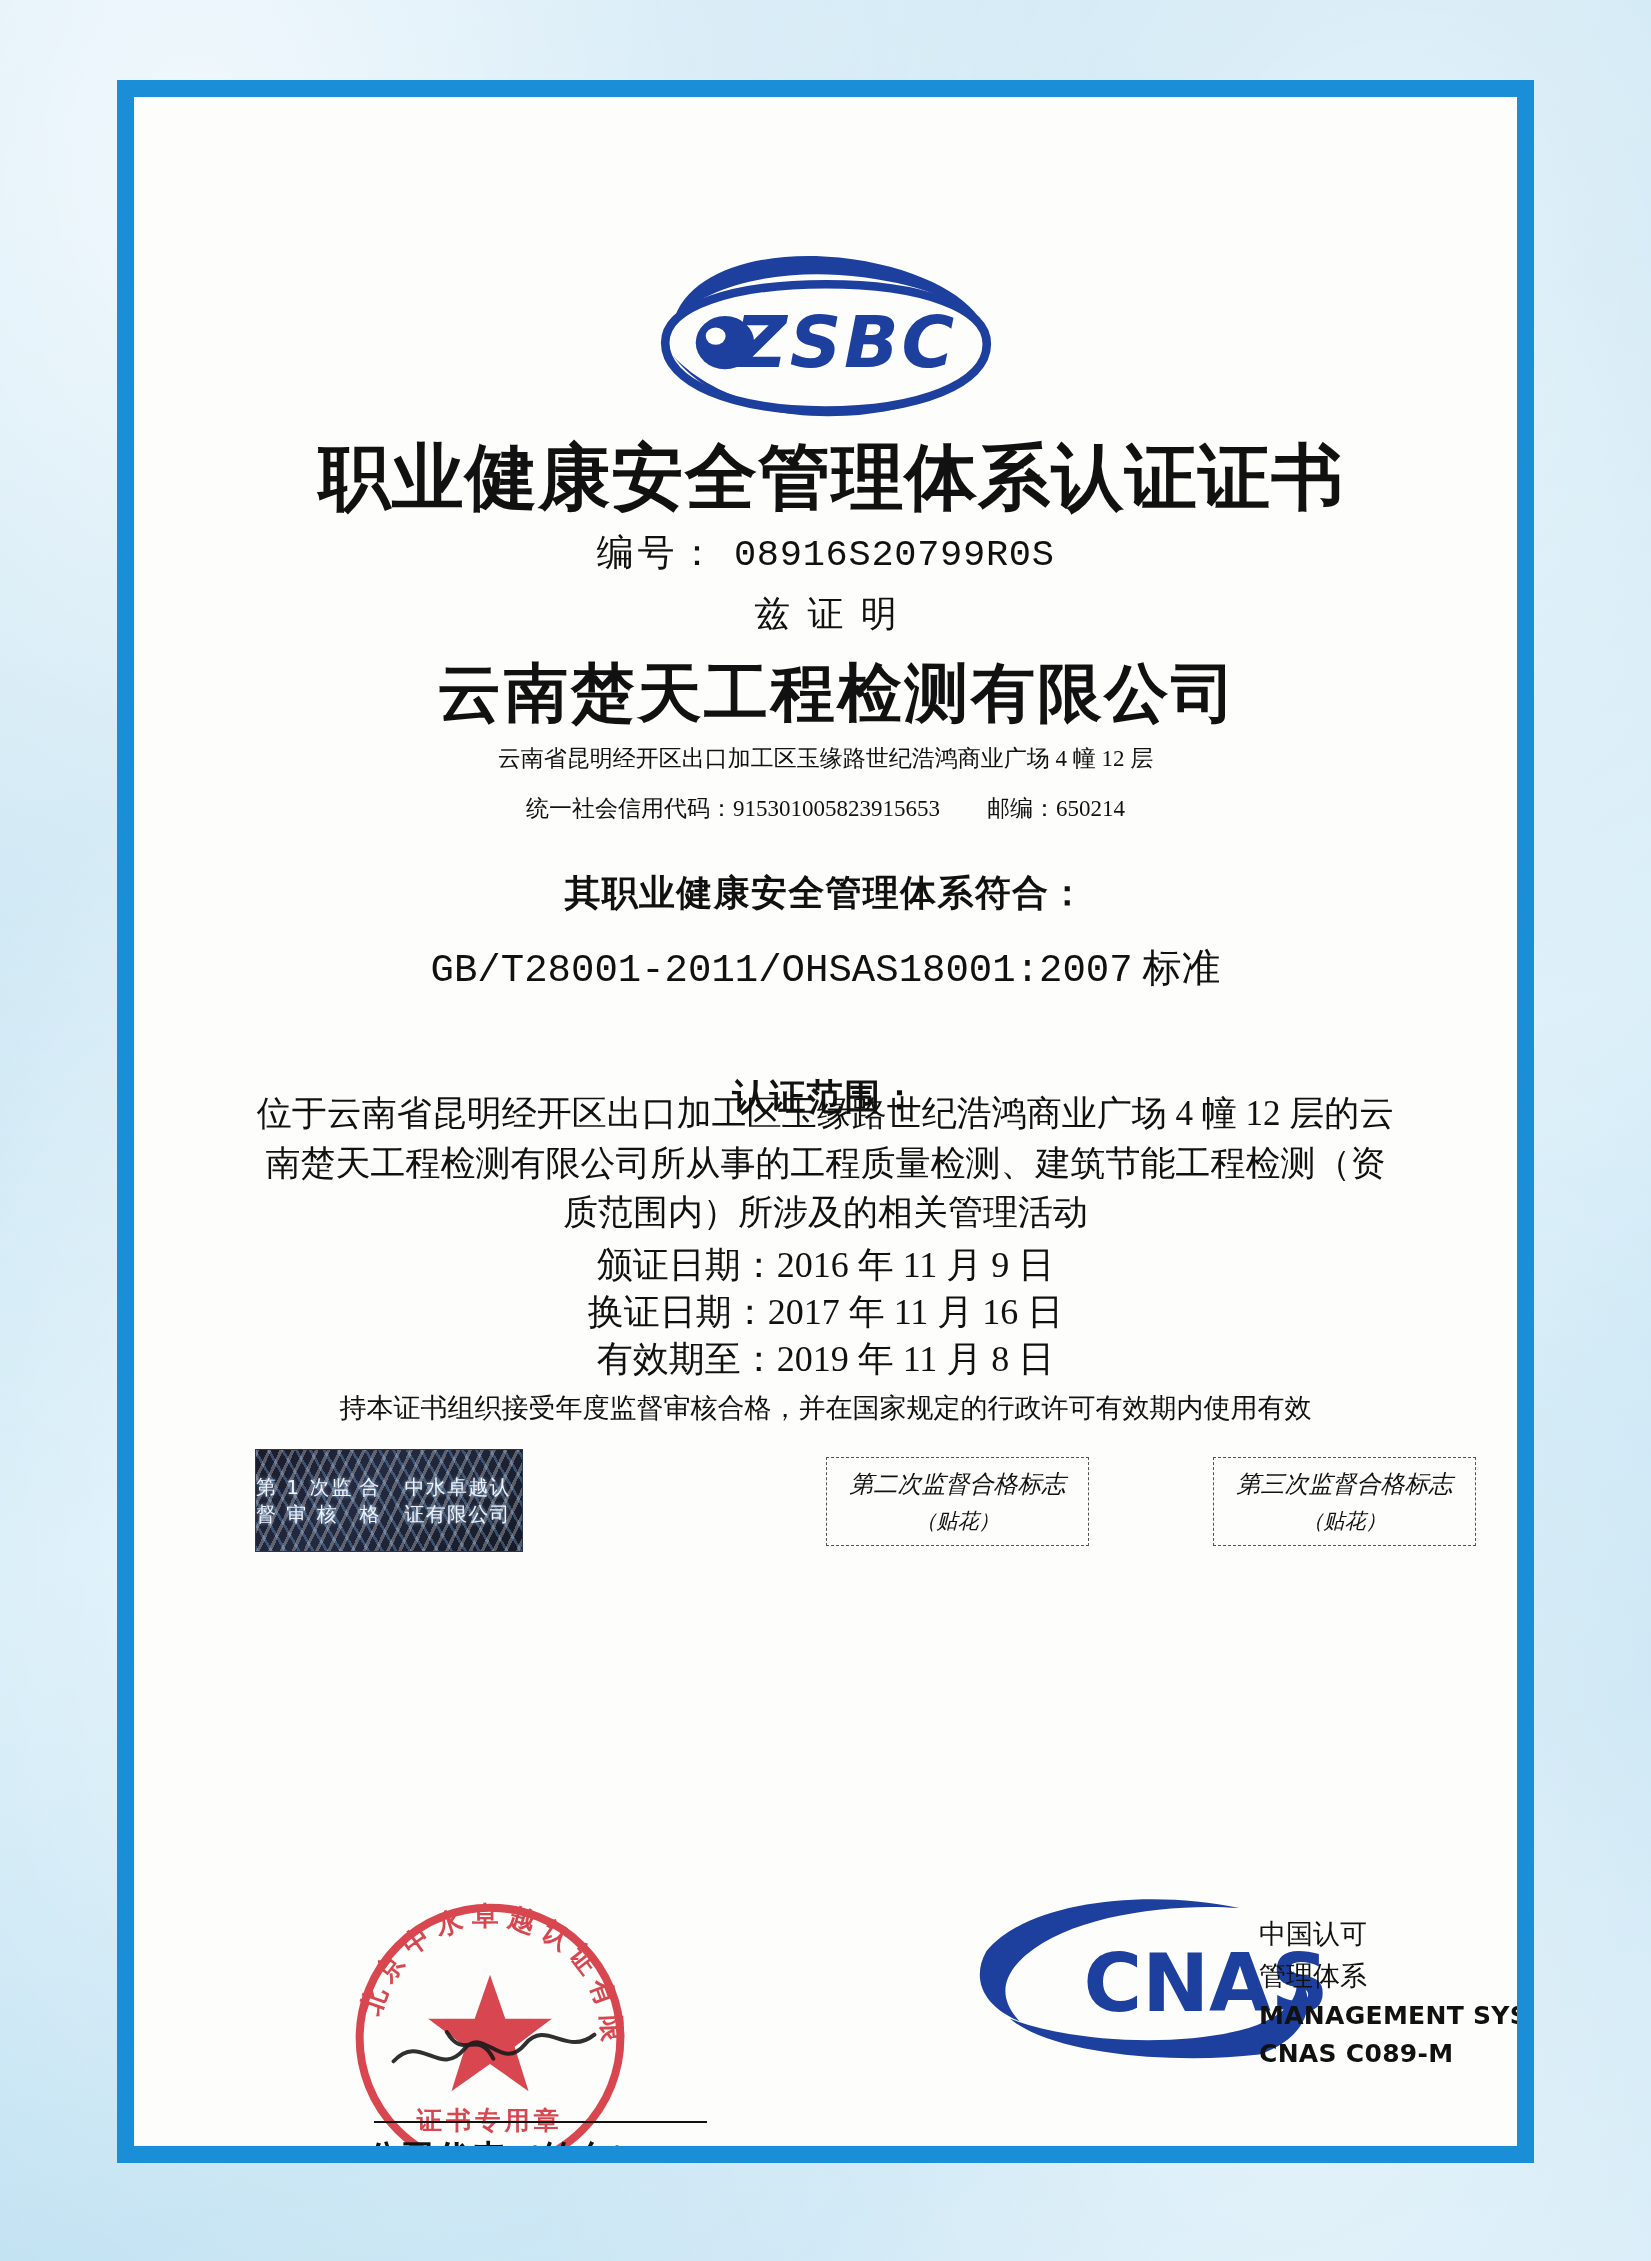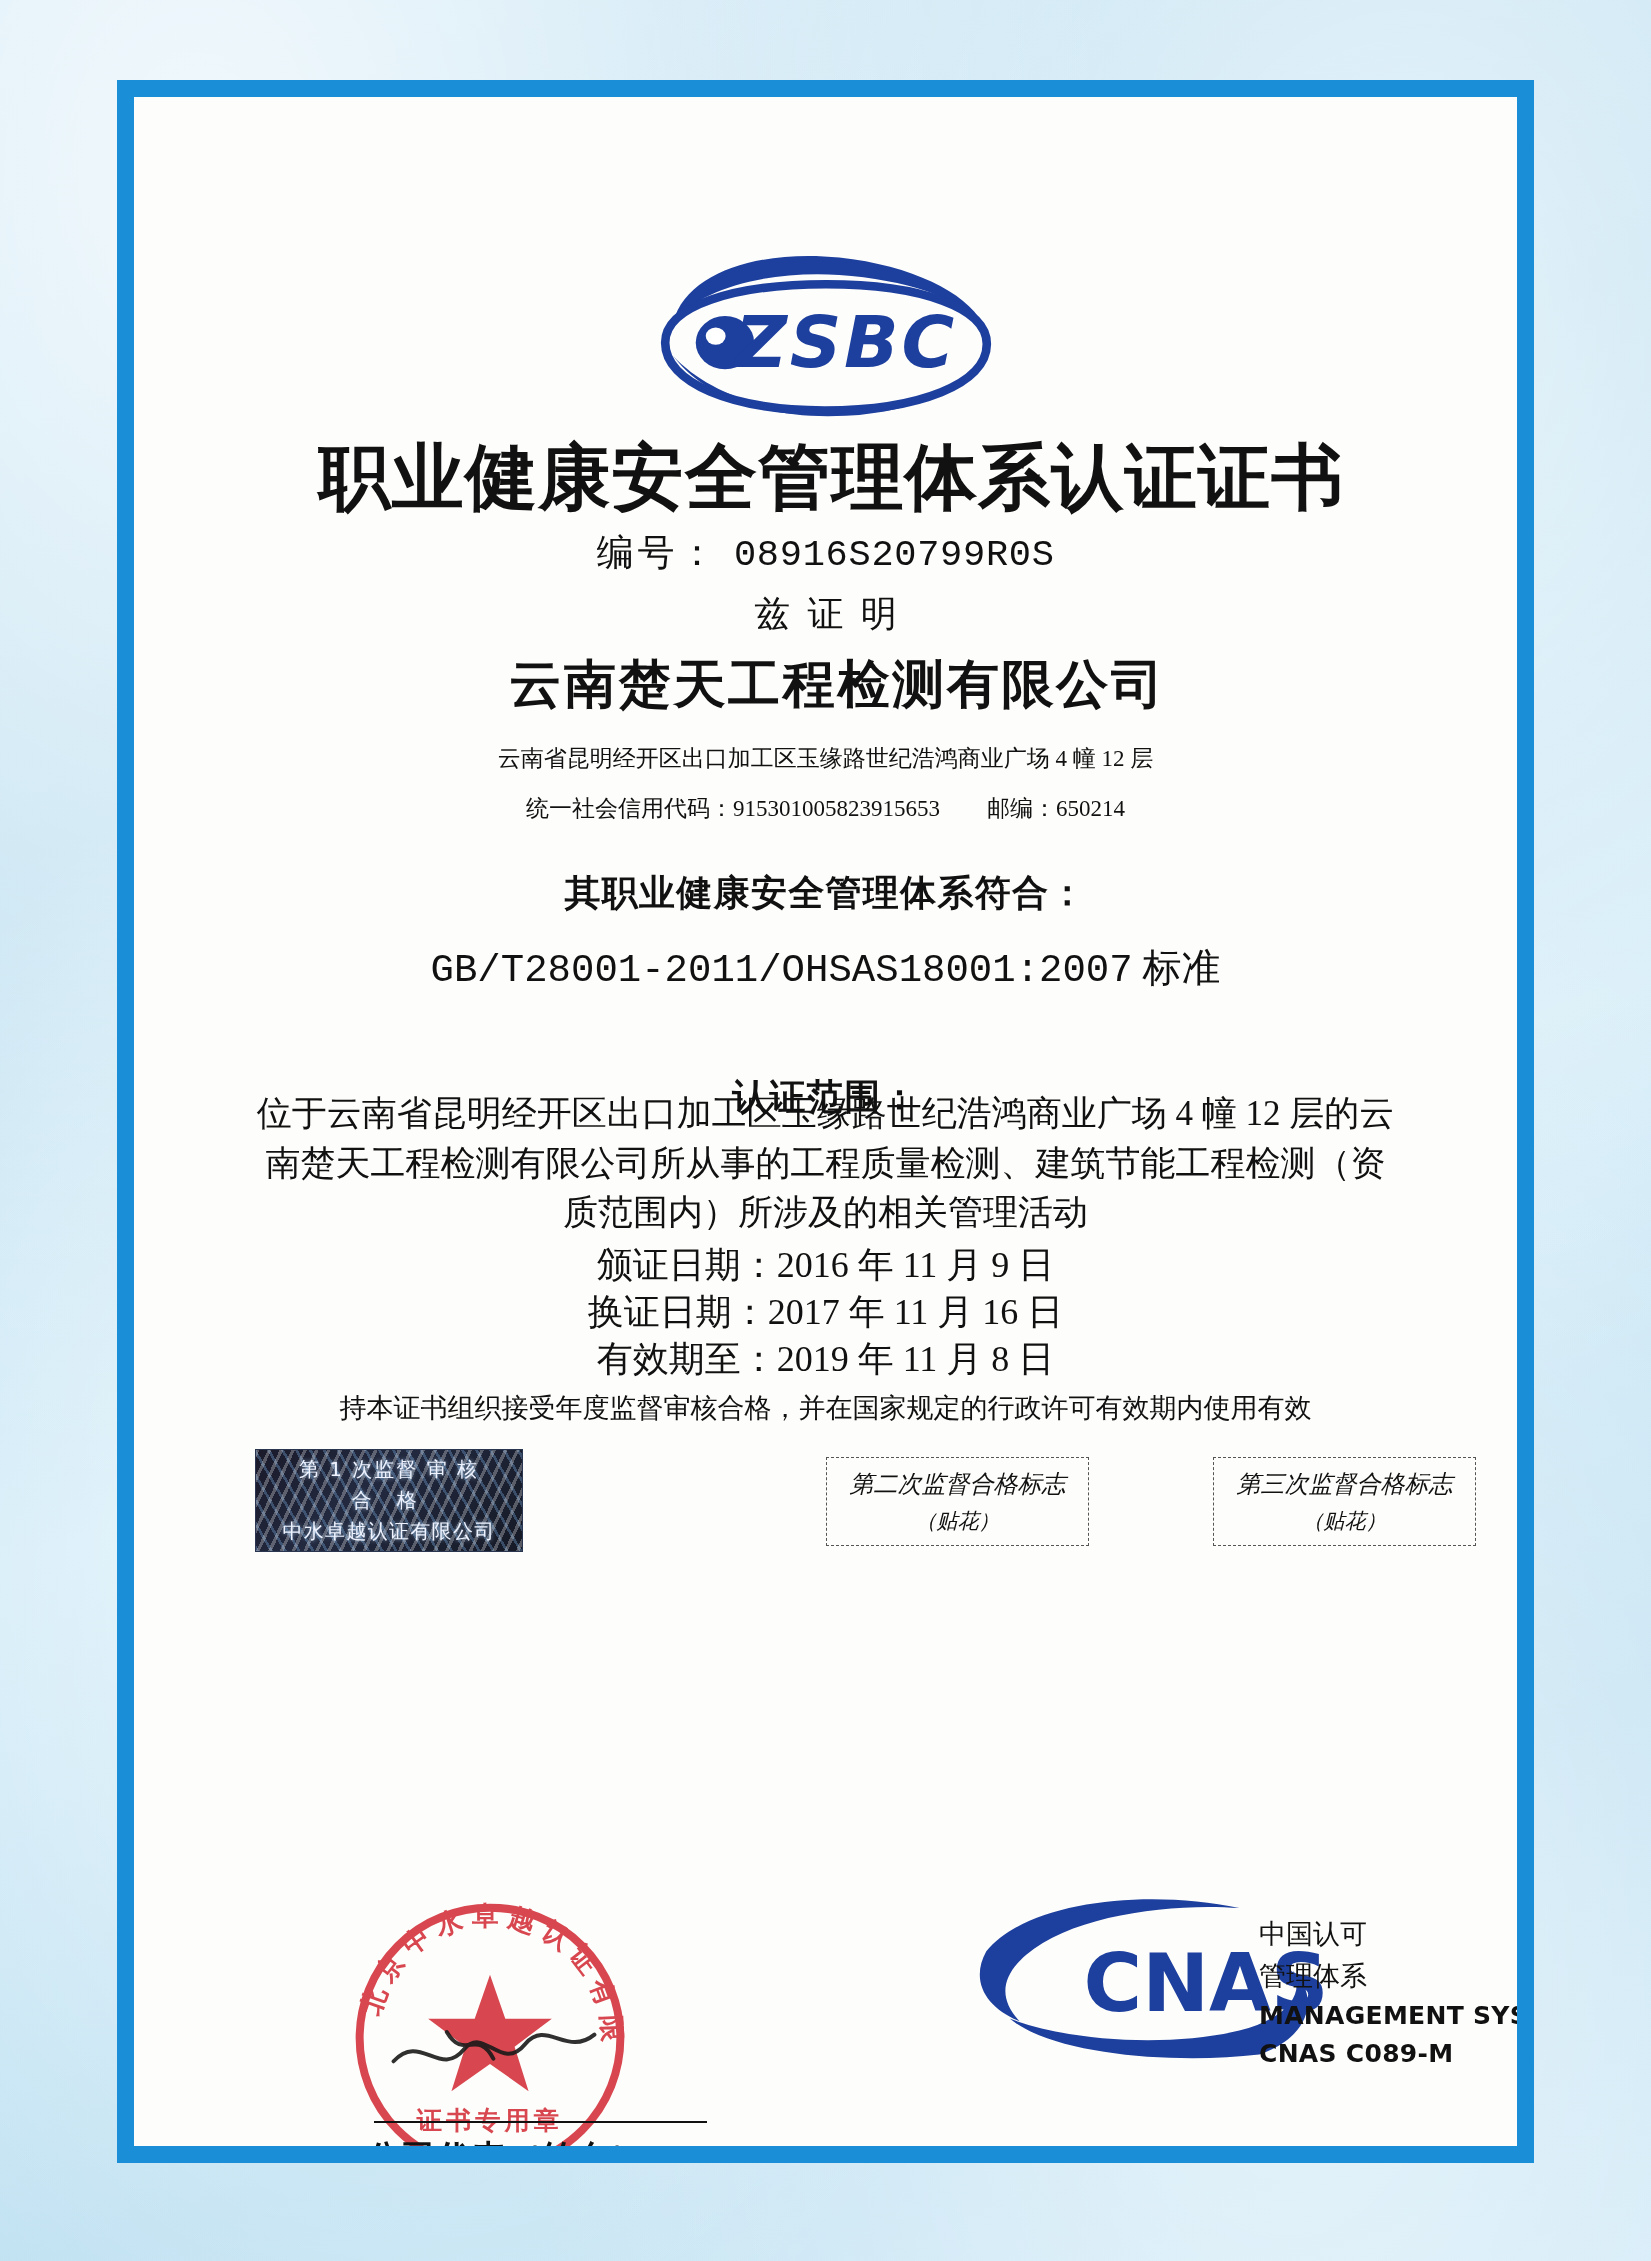--- a/index.html
+++ b/index.html
@@ -94,21 +94,21 @@
     text-indent: 17.3px;
     color: #111;
   }
 
   .company-name {
     position: absolute;
     top: 553px;
     left: 0; right: 0;
     text-align: center;
     font-family: "DejaVu Sans", "Liberation Sans", sans-serif;
-    font-size: 52px;
+    font-size: 64px;
     font-weight: bold;
     letter-spacing: 2.7px;
     color: #111;
     margin-left: 24px;
   }
 
   .addr-line {
     position: absolute;
     left: 0; right: 0;
     text-align: center;
@@ -195,21 +195,21 @@
     top: 1352px;
     width: 266px;
     height: 101px;
     background:
       repeating-linear-gradient(115deg, rgba(255,255,255,0.28) 0px, rgba(255,255,255,0.28) 3.3px, rgba(0,0,0,0) 3.3px, rgba(0,0,0,0) 10.7px),
       repeating-linear-gradient(60deg, rgba(120,170,220,0.35) 0px, rgba(120,170,220,0.35) 2.7px, rgba(0,0,0,0) 2.7px, rgba(0,0,0,0) 12px),
       linear-gradient(135deg, #1a1a2a 0%, #232a40 40%, #161a26 100%);
     border: 1.3px solid #2a3550;
     color: #eef3ff;
     display: flex;
-    flex-direction: column;
+    flex-direction: row;
     align-items: center;
     justify-content: center;
     gap: 4px;
     font-family: "DejaVu Sans", "Liberation Sans", sans-serif;
     font-size: 20px;
     letter-spacing: 2px;
     text-shadow: 0 0 4px rgba(180,220,255,0.8);
   }
   .holo-sticker .l2 { letter-spacing: 9.3px; }
   .holo-sticker .l3 { letter-spacing: 1.3px; }

